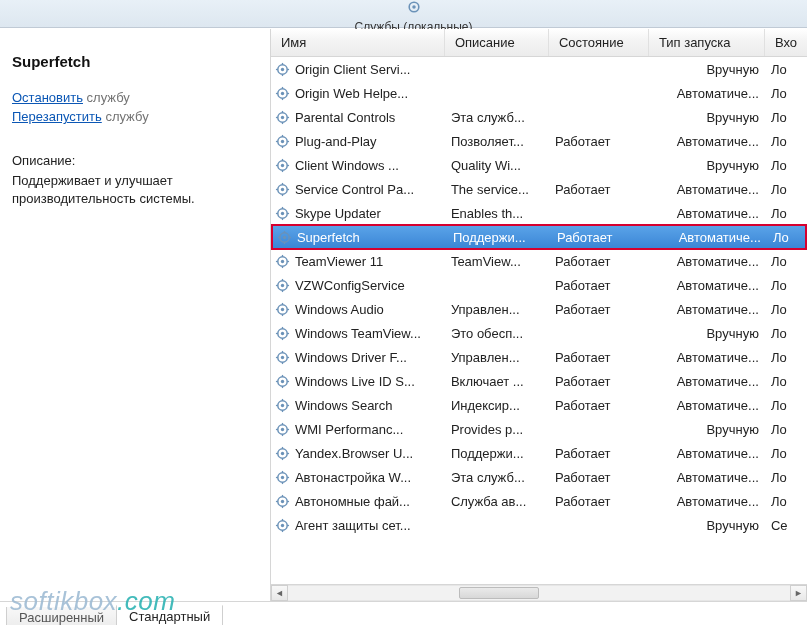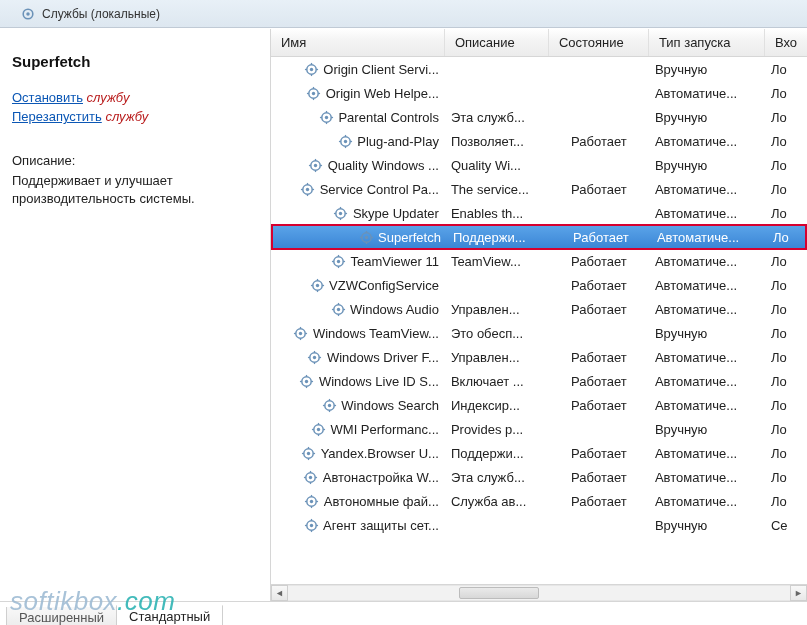--- a/index.html
+++ b/index.html
@@ -14,20 +14,21 @@
     position: relative;
   }
   .top-bar {
     height: 28px;
     background: linear-gradient(to bottom, #e8f0f7 0%, #dde7f0 100%);
     border-bottom: 1px solid #c0cad5;
     display: flex;
     align-items: center;
     padding-left: 20px;
     gap: 6px;
+    flex-direction: column;
   }
   .gear-icon {
     width: 16px; height: 16px;
     display: inline-flex; align-items: center; justify-content: center;
   }
   .gear-icon svg { width: 14px; height: 14px; }
   .top-title { font-size: 12px; color: #333; }
   .content {
     display: flex;
     height: calc(100% - 28px - 24px);
@@ -47,21 +48,21 @@
     color: #111;
     margin-bottom: 20px;
   }
   .action-link {
     color: #0b57b5;
     text-decoration: underline;
     cursor: pointer;
     font-size: 13px;
   }
   .action-line { margin-bottom: 4px; font-size: 13px; }
-  .action-suffix { color: #b91c1c; font-style: italic; }
+  .action-suffix { color: #737373; }
   .desc-block { margin-top: 28px; font-size: 13px; color: #222; line-height: 1.4; }
   .desc-label { margin-bottom: 2px; }
   .right-pane {
     flex: 1;
     display: flex;
     flex-direction: column;
     background: #fff;
     position: relative;
   }
   .header-row {
@@ -77,42 +78,42 @@
     padding: 0 10px;
     border-right: 1px solid #e0e0e0;
     height: 100%;
     display: flex;
     align-items: center;
     white-space: nowrap;
     overflow: hidden;
   }
   .col-name { width: 174px; }
   .col-desc { width: 104px; }
-  .col-state { width: 100px; text-align: center; }
-  .col-start { width: 116px; }
+  .col-state { width: 100px; }
+  .col-start { width: 116px; text-align: right; }
   .col-logon { flex: 1; border-right: none; }
   .rows {
     flex: 1;
     overflow: hidden;
     position: relative;
   }
   .row {
     display: flex;
     height: 24px;
     align-items: center;
     font-size: 13px;
     color: #222;
   }
   .cell {
     padding: 0 6px 0 6px;
     white-space: nowrap;
     overflow: hidden;
     text-overflow: ellipsis;
   }
-  .cell.col-name { display: flex; align-items: center; gap: 4px; padding-left: 4px; justify-content: flex-end; }
+  .cell.col-name { display: flex; align-items: center; gap: 4px; padding-left: 4px; }
   .svc-icon {
     width: 16px; height: 16px;
     flex: 0 0 16px;
     display: inline-flex; align-items: center; justify-content: center;
   }
   .svc-icon svg { width: 15px; height: 15px; }
   .row.highlighted {
     border: 2px solid #d6002f;
     background: linear-gradient(to bottom, #5aa3e8, #3b86d6);
     color: #fff;
@@ -307,21 +308,21 @@
             <span class="svc-icon">
               <svg viewBox="0 0 16 16">
                 <circle cx="8" cy="8" r="5" fill="none" stroke="#6b92b8" stroke-width="1.6"></circle>
                 <circle cx="8" cy="8" r="1.8" fill="#6b92b8"></circle>
                 <line x1="8" y1="1" x2="8" y2="3" stroke="#6b92b8" stroke-width="1.4"></line>
                 <line x1="8" y1="13" x2="8" y2="15" stroke="#6b92b8" stroke-width="1.4"></line>
                 <line x1="1" y1="8" x2="3" y2="8" stroke="#6b92b8" stroke-width="1.4"></line>
                 <line x1="13" y1="8" x2="15" y2="8" stroke="#6b92b8" stroke-width="1.4"></line>
               </svg>
             </span>
-            <span>Quality Windows ...</span>
+            <span>Client Windows ...</span>
           </div>
           <div class="cell col-desc">Quality Wi...</div>
           <div class="cell col-state"></div>
           <div class="cell col-start">Вручную</div>
           <div class="cell col-logon">Ло</div>
         </div>
         <div class="row">
           <div class="cell col-name">
             <span class="svc-icon">
               <svg viewBox="0 0 16 16">

